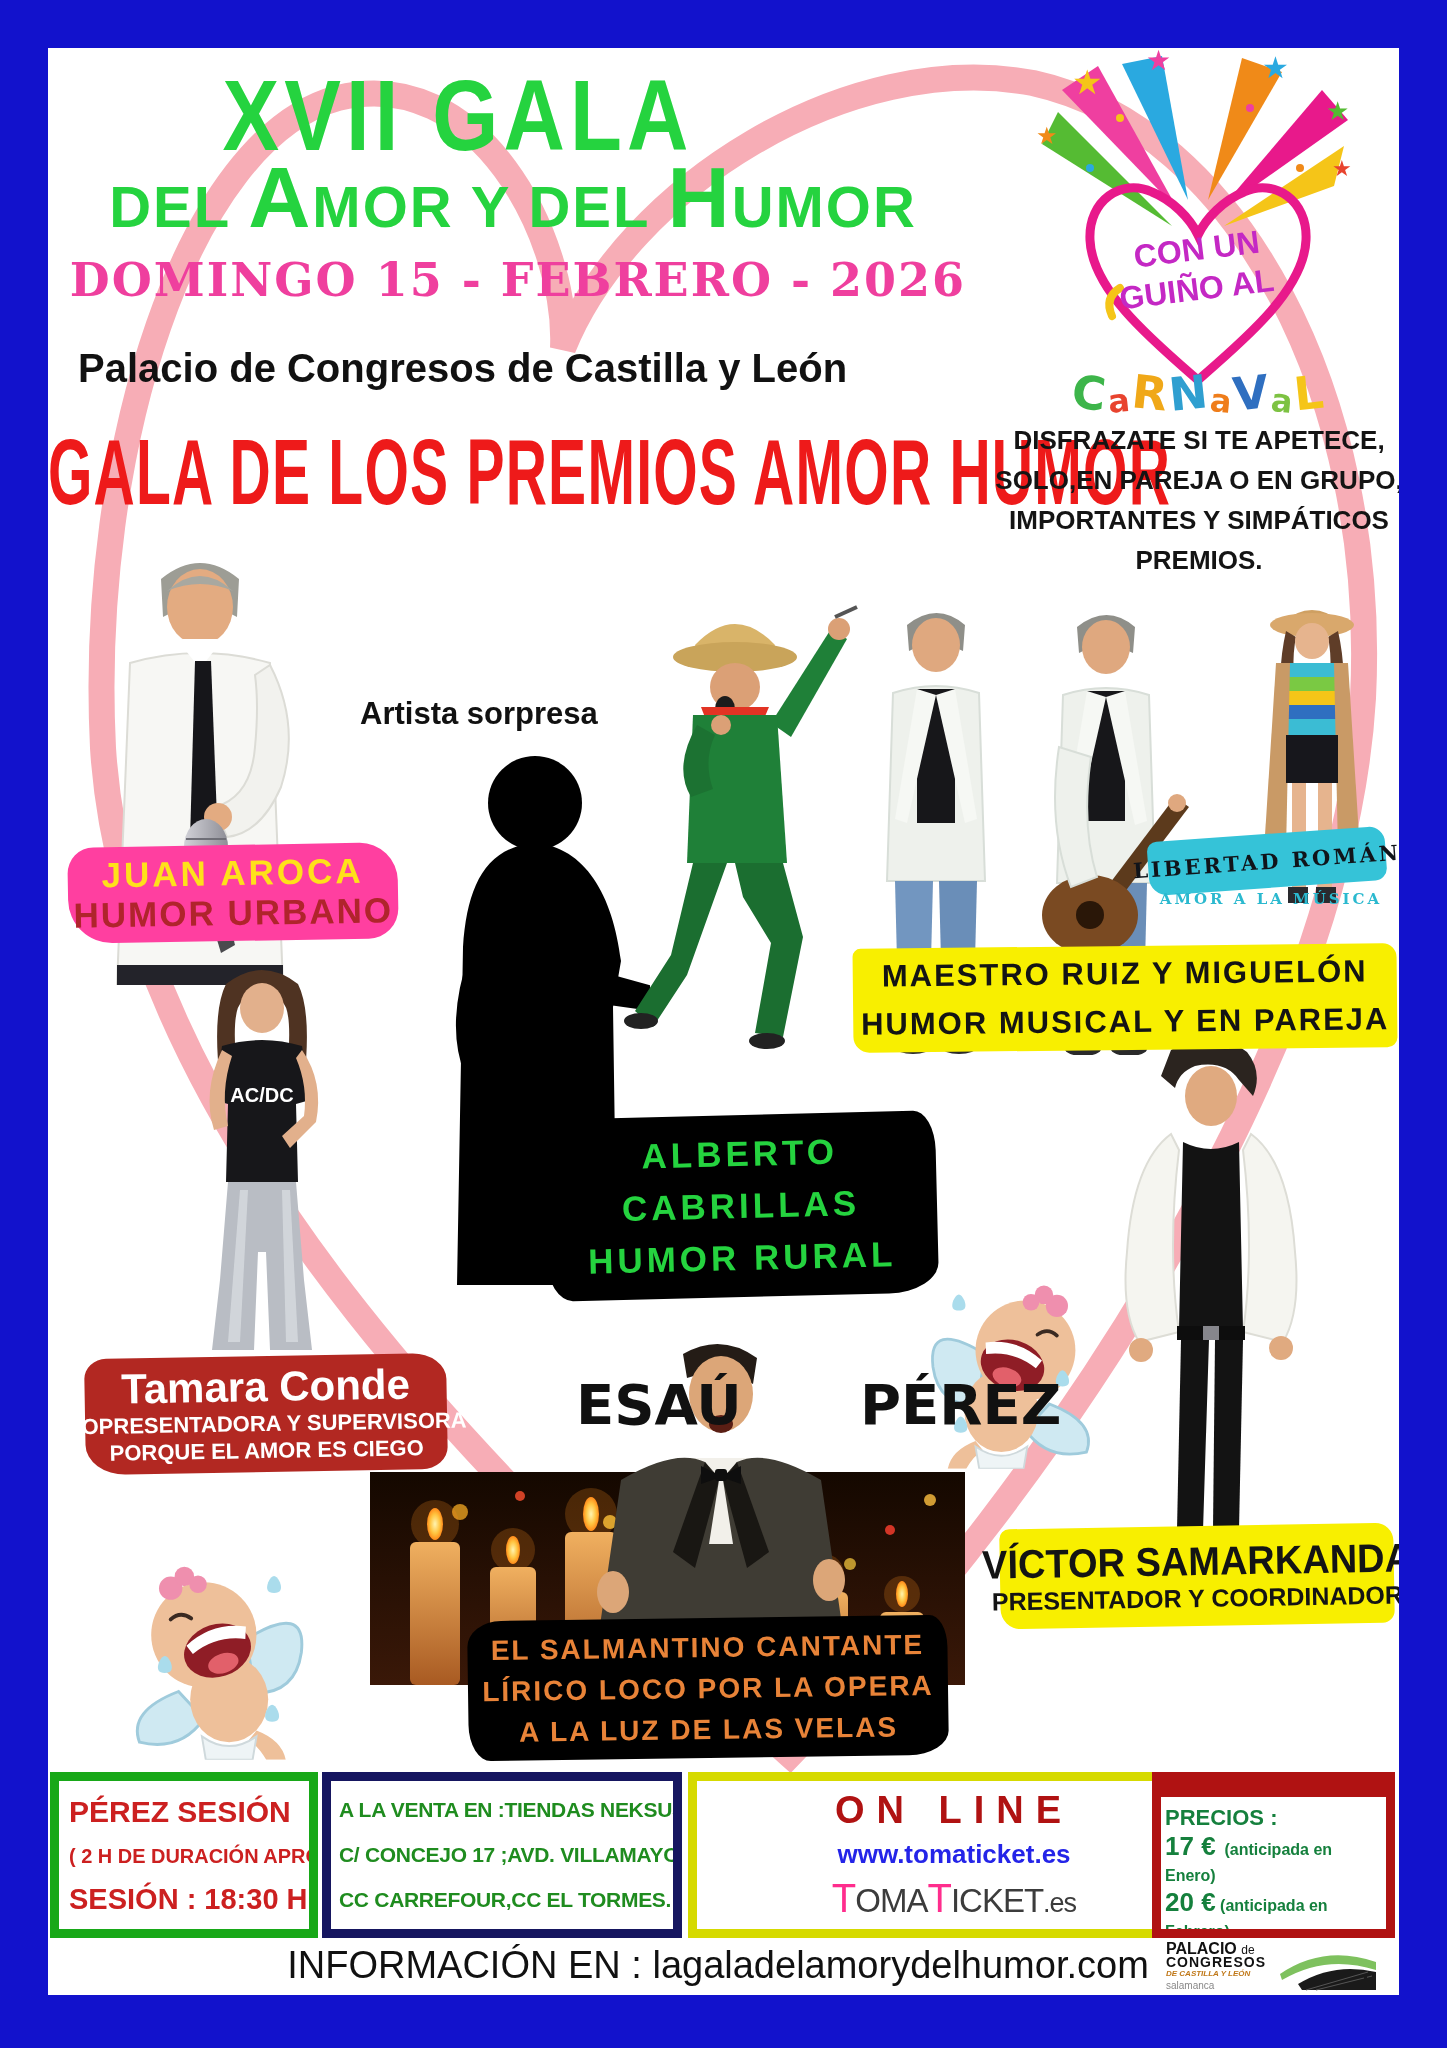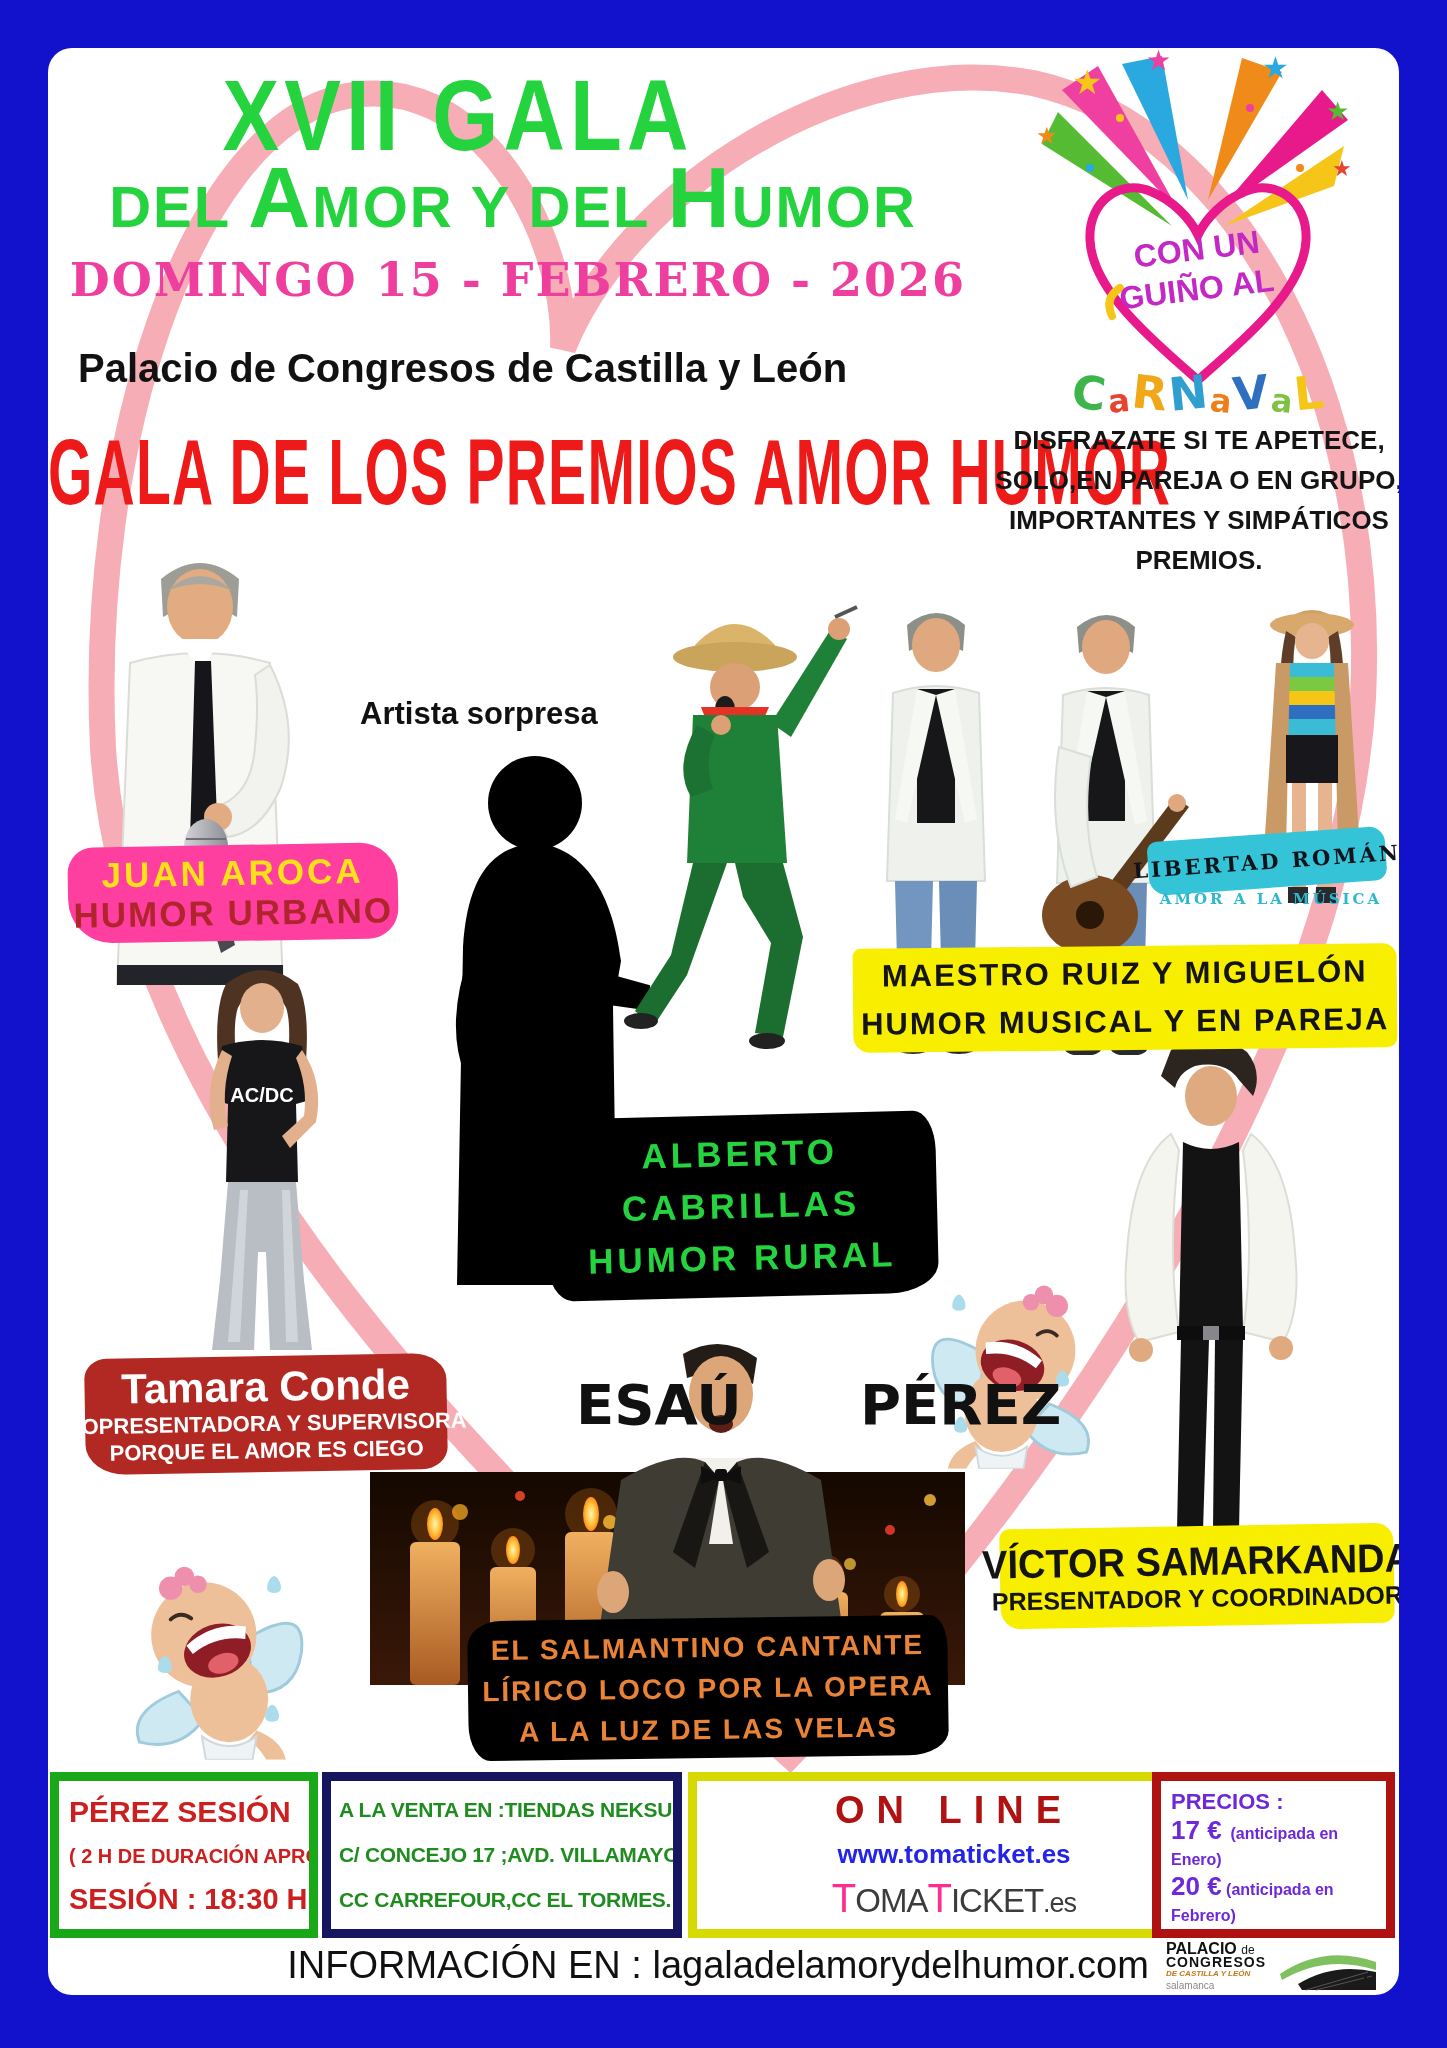--- a/index.html
+++ b/index.html
@@ -1,17 +1,17 @@
 <!DOCTYPE html>
 <html><head>
 <meta charset="utf-8">
 <style>
   html,body{margin:0;padding:0;background:#333;}
   .poster{position:relative;width:1447px;height:2048px;background:#1212cc;font-family:"Liberation Sans",sans-serif;overflow:hidden;}
-  .panel{position:absolute;left:48px;top:48px;width:1351px;height:1947px;background:#ffffff;overflow:hidden;border-radius:24px;}
+  .panel{position:absolute;left:48px;top:48px;width:1351px;height:1947px;background:#ffffff;overflow:hidden;}
   .abs{position:absolute;}
   .ctr{text-align:center;}
   
   .title1{left:40px;top:10px;width:740px;color:#25d33f;font-size:100px;font-weight:bold;letter-spacing:6px;transform:scaleX(.85);transform-origin:center;white-space:nowrap;}
   .title2{left:0;top:100px;width:930px;color:#25d33f;font-size:58px;font-weight:bold;letter-spacing:2px;white-space:nowrap;}
   .title2 .big{font-size:86px;}
   .dateline{left:20px;top:205px;width:900px;color:#ef3f9e;font-family:"DejaVu Serif",serif;font-size:46px;font-weight:bold;letter-spacing:2px;white-space:nowrap;}
   .venue{left:30px;top:298px;color:#111;font-size:40px;font-weight:bold;white-space:nowrap;}
   .awards{left:0px;top:372px;color:#ee1a1a;font-size:92px;font-weight:bold;transform:scaleX(.62);transform-origin:left;white-space:nowrap;letter-spacing:2px;}
   .note{left:946px;top:372px;width:410px;color:#141414;font-size:26px;font-weight:bold;line-height:40px;}
@@ -46,21 +46,21 @@
   .box-sales{left:274px;width:360px;background:#161660;}
   .box-sales .inner{display:flex;flex-direction:column;justify-content:space-around;padding:6px 8px;}
   .box-sales span{color:#1f8c1f;font-weight:bold;font-size:21px;white-space:nowrap;letter-spacing:-.3px;}
   .box-online{left:640px;width:532px;background:#d6da00;}
   .box-online .inner{display:flex;flex-direction:column;align-items:center;justify-content:space-around;padding:4px 6px;}
   .online-title{color:#b01212;font-size:38px;font-weight:bold;letter-spacing:12px;white-space:nowrap;}
   .online-url{color:#2424e8;font-size:26px;font-weight:bold;line-height:28px;white-space:nowrap;}
   .brand{white-space:nowrap;color:#3c3c3c;font-weight:normal;letter-spacing:-1px;}
   .brand .tk{color:#ff2d8d;font-size:40px;} .brand .gr{font-size:33px;} .brand .es{font-size:27px;}
   .box-prices{left:1104px;width:243px;background:#b01212;}
-  .box-prices .inner{padding:8px 10px;color:#6d28d9;font-weight:bold;}
+  .box-prices .inner{padding:8px 4px;color:#15803d;font-weight:bold;margin-top:16px;}
   .prices-title{font-size:22px;margin-bottom:2px;}
   .price-big{font-size:26px;} .price-note{font-size:16px;}
   .price-row{line-height:26px;}
   .infoline{left:140px;top:1896px;width:1060px;text-align:center;color:#111;font-size:38px;white-space:nowrap;z-index:6;}
   .plogo{left:1118px;top:1892px;width:232px;height:54px;z-index:6;display:flex;align-items:center;}
   .plogo .txt{line-height:12px;}
   .plogo .l1{font-size:16px;font-weight:bold;color:#111;}
   .plogo .l1b{font-size:12px;color:#111;}
   .plogo .l2{font-size:14px;letter-spacing:1px;color:#111;font-weight:bold;}
   .plogo .l3{font-size:8px;color:#c07818;font-weight:bold;font-style:italic;}

